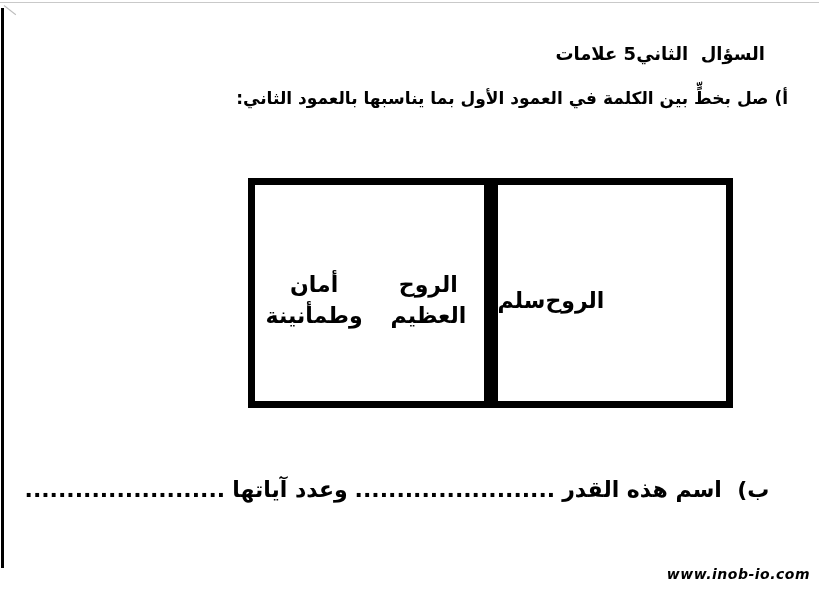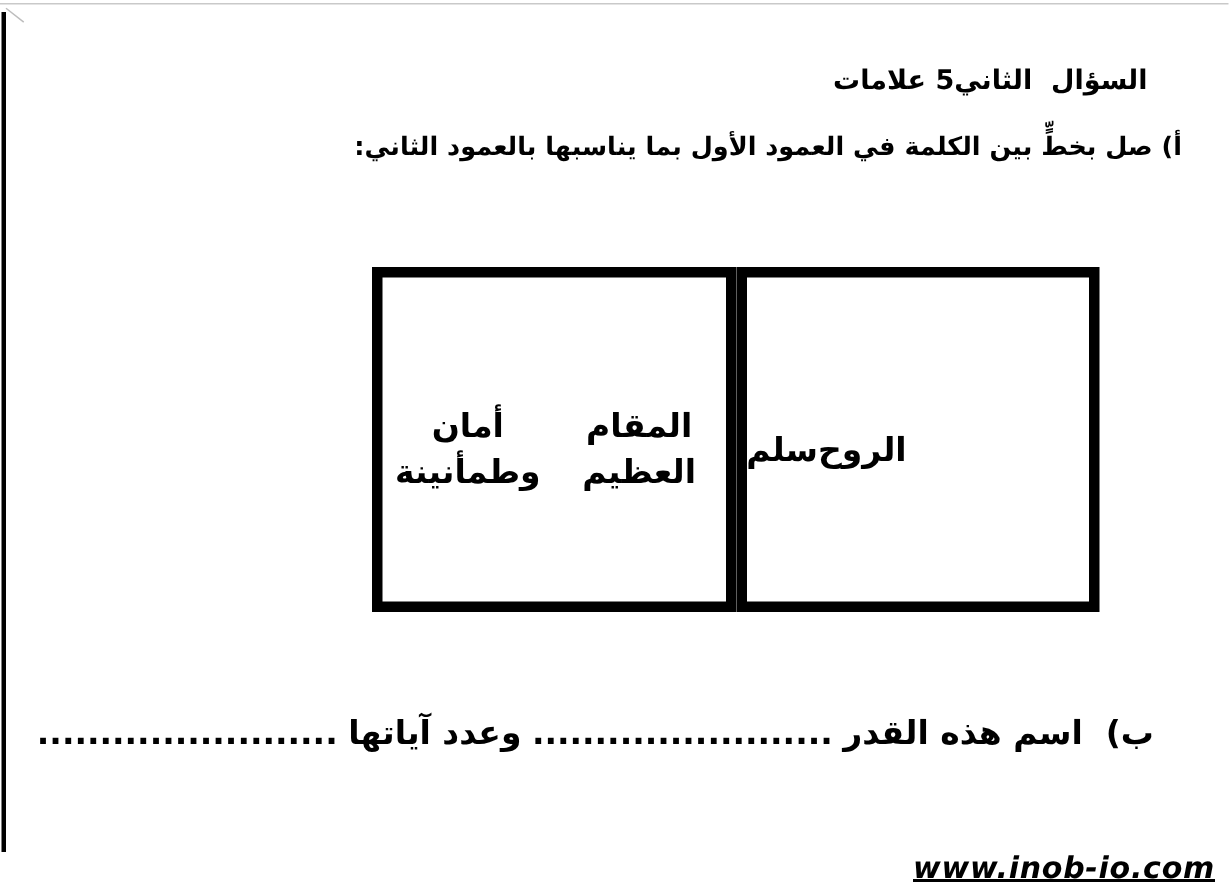--- a/index.html
+++ b/index.html
@@ -88,26 +88,25 @@
     direction: rtl;
     white-space: pre;
   }
   .part-b .blank {
     margin: 0 7px;
     letter-spacing: 1px;
   }
   .watermark {
     position: absolute;
     top: 566px; right: 9px;
-    font-size: 20px;
+    font-size: 14px;
     font-weight: bold;
     font-style: italic;
     letter-spacing: 0.5px;
     direction: ltr;
-    text-decoration: underline;
   }
 </style>
 </head>
 <body>
 
 <div>
 
   <div class="scan-top"></div>
   <div class="scan-left"></div>
   <div class="scan-corner"></div>
@@ -116,21 +115,21 @@
 
   <div class="instruction">أ) صل بخطٍّ بين الكلمة في العمود الأول بما يناسبها بالعمود الثاني:</div>
 
   <div class="match-table">
     <div class="box first">
       <div class="cell">سلم</div>
       <div class="cell">الروح</div>
     </div>
     <div class="box second">
       <div class="cell">أمان وطمأنينة</div>
-      <div class="cell">المقام العظيم</div>
+      <div class="cell">الروح العظيم</div>
     </div>
   </div>
 
   <div class="part-b">
     <span>ب)  اسم هذه القدر</span><span class="blank">........................</span><span>وعدد آياتها</span><span class="blank">........................</span>
   </div>
 
   <div class="watermark">www.inob-io.com</div>
 
 </div>

